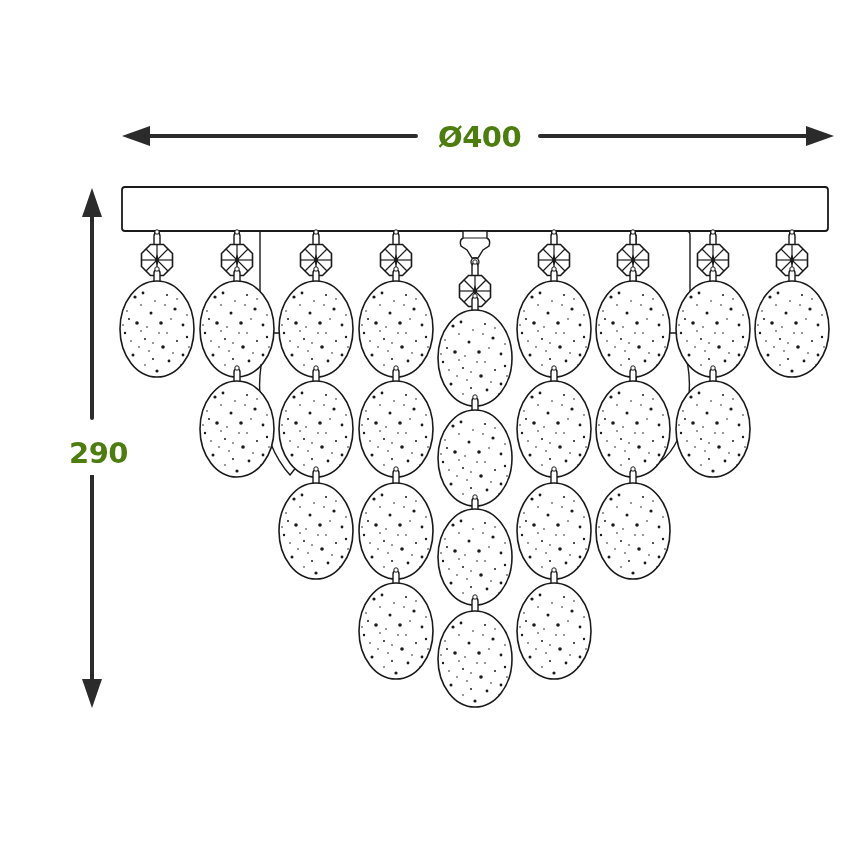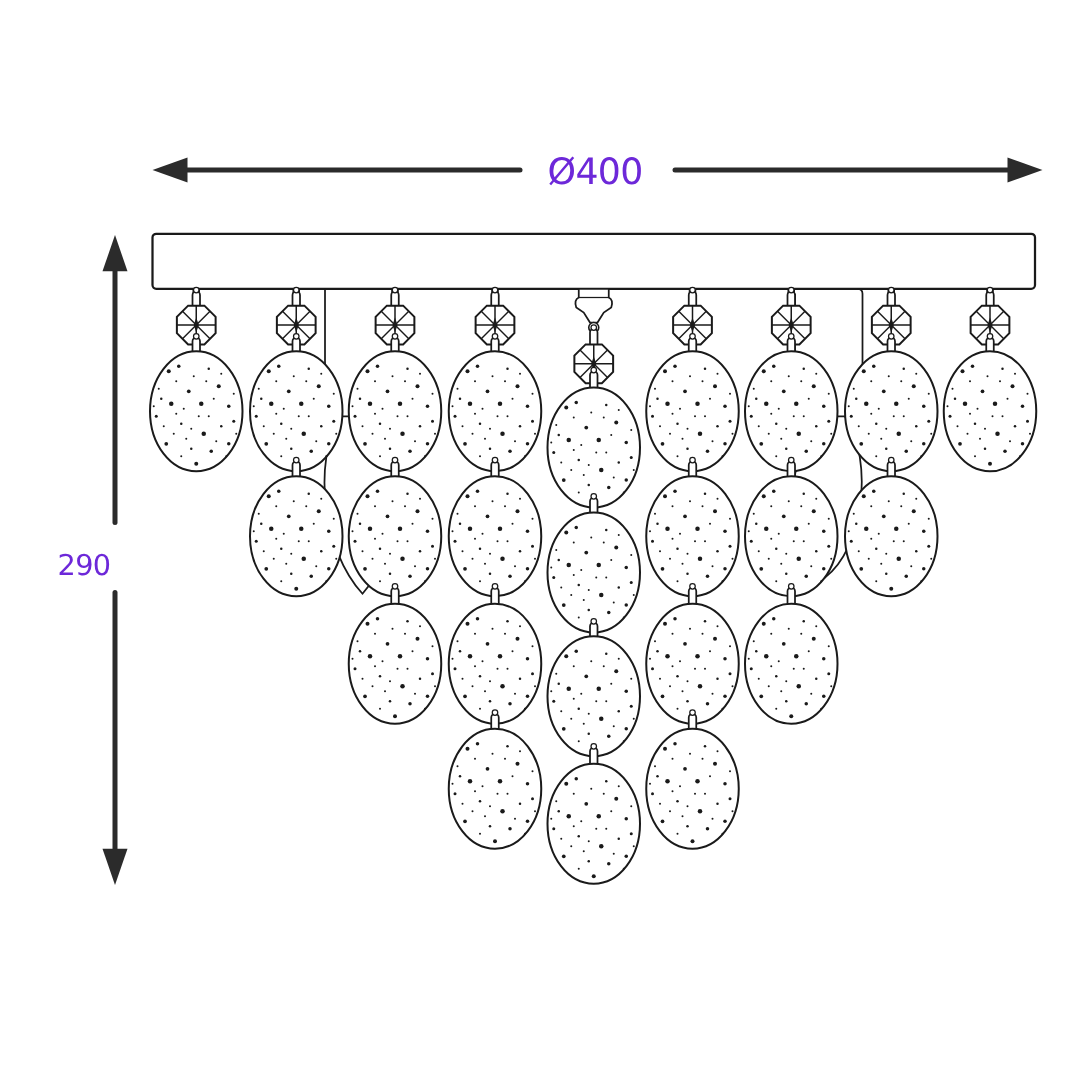--- a/index.html
+++ b/index.html
@@ -1,20 +1,20 @@
 <!DOCTYPE html>
 <html><head>
   <meta charset="utf-8">
   <style>
     html, body { margin:0; padding:0; background:#ffffff; }
     body { width:868px; height:868px; position:relative; overflow:hidden; font-family:"DejaVu Sans", sans-serif; }
     #drawing { position:absolute; left:0; top:0; width:868px; height:868px; }
-    .dim-label { position:absolute; font-family:"DejaVu Sans", sans-serif; color:#6d28d9; background:#fff; font-weight:400; letter-spacing:-0.5px; }
+    .dim-label { position:absolute; font-family:"DejaVu Sans", sans-serif; color:#4d7c0f; background:#fff; font-weight:700; letter-spacing:-0.5px; }
     #width-label { left:430px; top:119px; font-size:29px; line-height:36px; padding:0 8px; }
-    #height-label { left:46px; top:431px; font-size:23px; line-height:36px; padding:4px 0; }
+    #height-label { left:69px; top:431px; font-size:29px; line-height:36px; padding:4px 0; }
   </style>
 </head>
 <body>
 
 <svg id="drawing" viewBox="0 0 868 868" xmlns="http://www.w3.org/2000/svg">
   <defs>
     <g id="octa">
       <polygon points="-6.5,-15.5 6.5,-15.5 15.5,-6.5 15.5,6.5 6.5,15.5 -6.5,15.5 -15.5,6.5 -15.5,-6.5" fill="#fff" stroke="#1a1a1a" stroke-width="1.6"></polygon>
       <line x1="-15.5" y1="0" x2="15.5" y2="0" stroke="#1a1a1a" stroke-width="1.2"></line>
       <line x1="0" y1="-15.5" x2="0" y2="15.5" stroke="#1a1a1a" stroke-width="1.2"></line>

